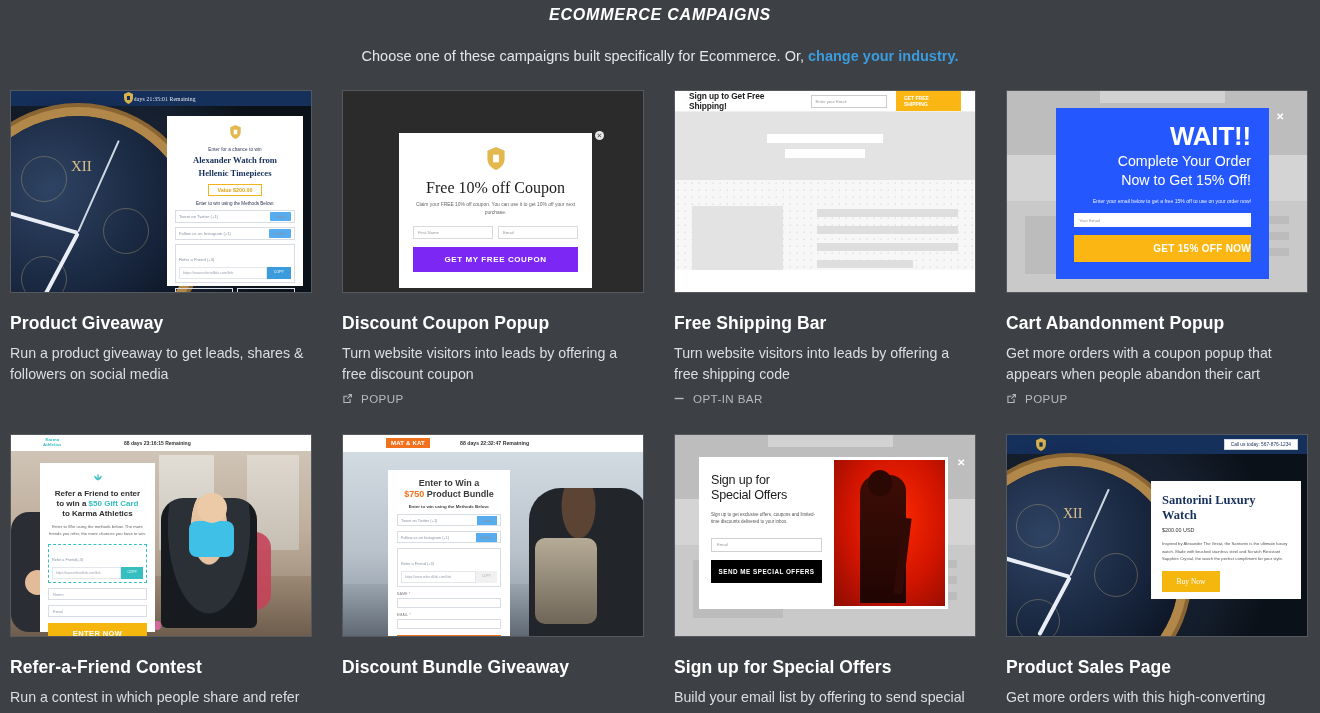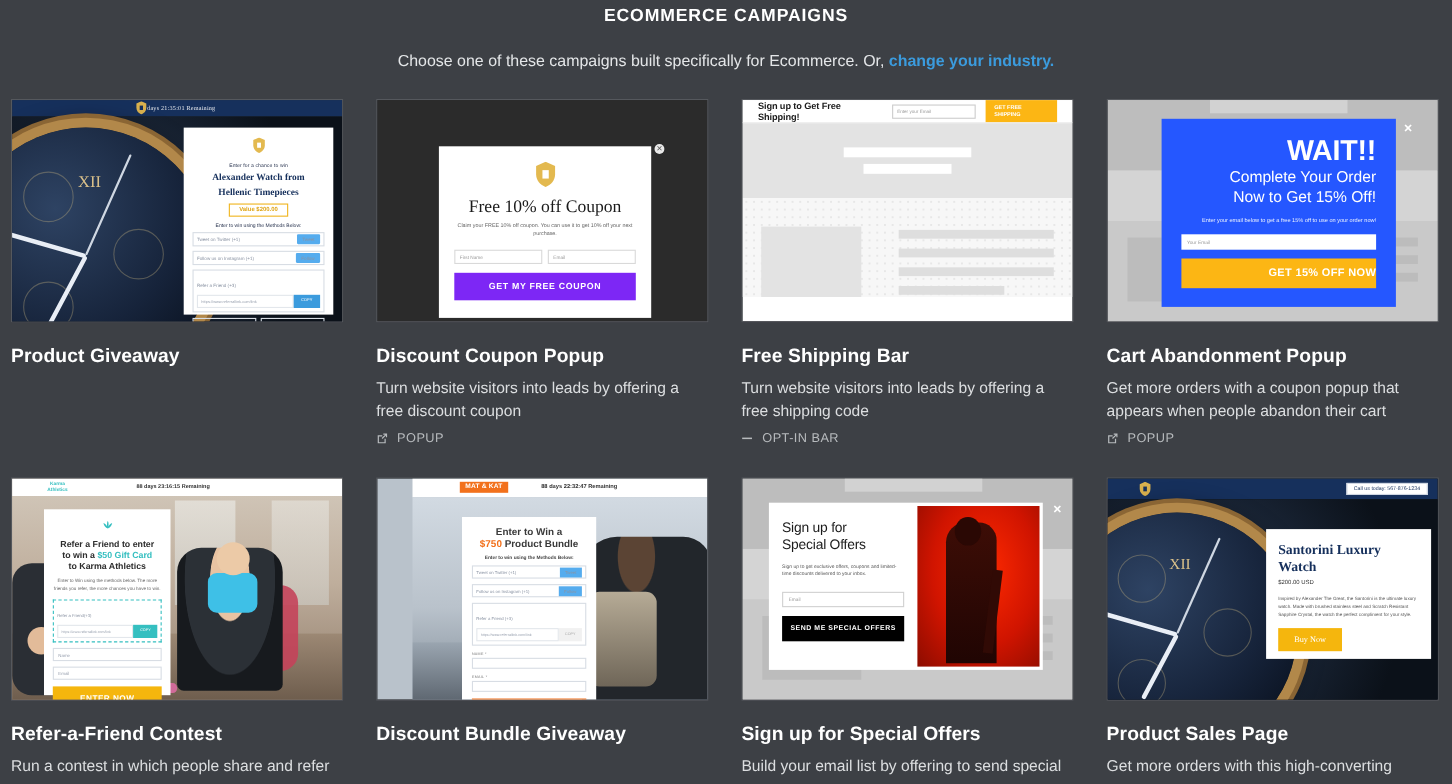--- a/index.html
+++ b/index.html
@@ -8,21 +8,21 @@
     background: #3d4045;
     font-family: "Liberation Sans", sans-serif;
     overflow: hidden;
   }
   .page { width: 1320px; height: 713px; position: relative; }
 
   
   .hdr { padding-top: 5px; text-align: center; }
   .hdr-title {
     color: #ffffff; font-size: 16px; font-weight: bold;
-    letter-spacing: .8px; line-height: 20px;
+    letter-spacing: .8px; line-height: 20px; font-style: italic;
   }
   .hdr-sub {
     color: #e4e6e8; font-size: 14.5px; margin-top: 22px; line-height: 18px;
   }
   .hdr-sub a, .hdr-link { color: #3b9bdd; font-weight: bold; text-decoration: none; cursor: pointer; }
 
   
   .grid {
     position: absolute; left: 10px; top: 90px;
     width: 1300px;
@@ -199,21 +199,21 @@
   .t5-refrow { display:flex; margin-top:2px;}
   .t5-refrow .url { flex:1; border:1px solid #e3e7ec; font-size:3.2px; color:#9aa2b0; padding:3px;
                     overflow:hidden; white-space:nowrap;}
   .t5-refrow .cpy { background:#35bfc0; color:#fff; font-size:3.4px; padding:3px 6px;}
   .t5-f { border:1px solid #d8dde4; height:12px; margin-top:5px; font-size:4px; color:#9aa2b0;
           display:flex; align-items:center; padding-left:4px;}
   .t5-cta { background:#f5b60d; color:#fff; font-size:7.5px; font-weight:bold; letter-spacing:.4px;
             padding:6px 0; margin-top:6px;}
 
   
-  .t6 { width:100%; height:100%; position:relative; background:#b9c2cb;padding-left:32px;}
+  .t6 { width:100%; height:100%; position:relative; background:#b9c2cb;}
   .t6-bar { height:17px; background:#fff; position:relative;}
   .t6-logo { position:absolute; left:43px; top:3px; background:#f2711c; color:#fff; font-weight:bold;
              font-size:6px; padding:2px 5px; letter-spacing:.2px;}
   .t6-timer { position:absolute; left:117px; top:5px; font-size:5.2px; color:#333; font-weight:bold;}
   .t6-scene { height:186px; position:relative; overflow:hidden;
     background: linear-gradient(180deg,#d2dae2 0%,#b9c2cb 54%,#7f8b97 100%);}
   .t6-city { position:absolute; left:0; bottom:0; width:100%; height:54px;
              background:linear-gradient(180deg,#9aa5b0,#5d6670);}
   .t6-man { position:absolute; right:-4px; bottom:0; width:118px; height:150px;
             background:radial-gradient(ellipse at 42% 12%, #5b4434 0 17%, #22262b 18% 100%);
@@ -358,20 +358,21 @@
             </div>
             <div class="t1-two">
               <div>Name</div>
               <div>Email</div>
             </div>
             
           </div>
         </div>
       </div>
       <div class="card-title">Product Giveaway</div>
+      <div class="card-desc">Run a product giveaway to get leads, shares &amp; followers on social media</div>
     </div>
 
     <div class="card">
       <div class="thumb">
         <div class="t2">
           <div class="t2-x">✕</div>
           <div class="t2-modal">
             <svg width="22" height="23" viewBox="0 0 11 12">
                 <path d="M5.5 0 L10 2 V6 C10 9 8 11 5.5 12 C3 11 1 9 1 6 V2 Z" fill="#e3b94f"></path>
                 <rect x="4" y="4" width="3" height="4" fill="#fff"></rect>

